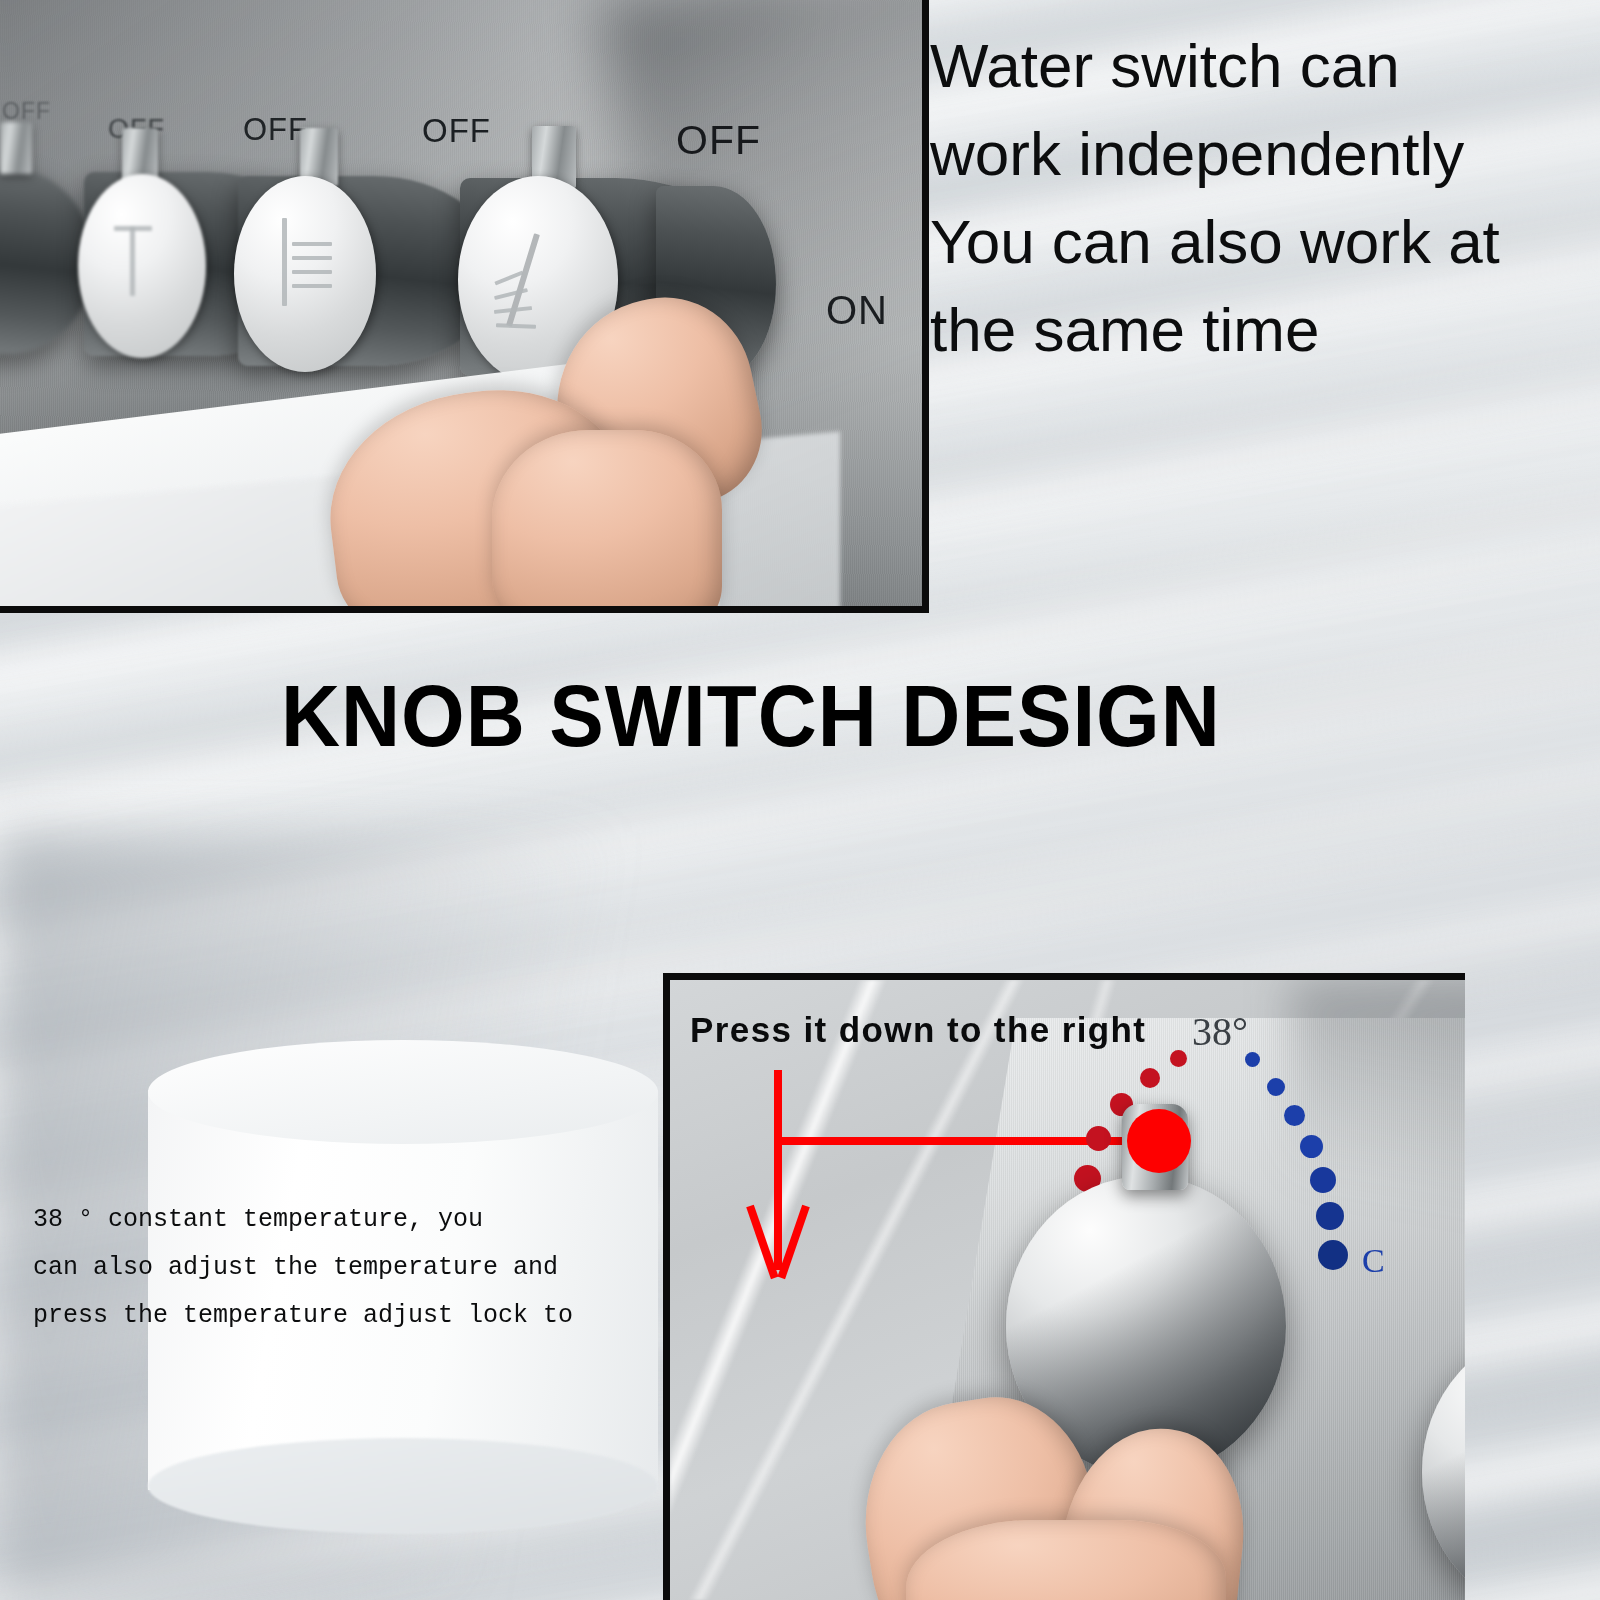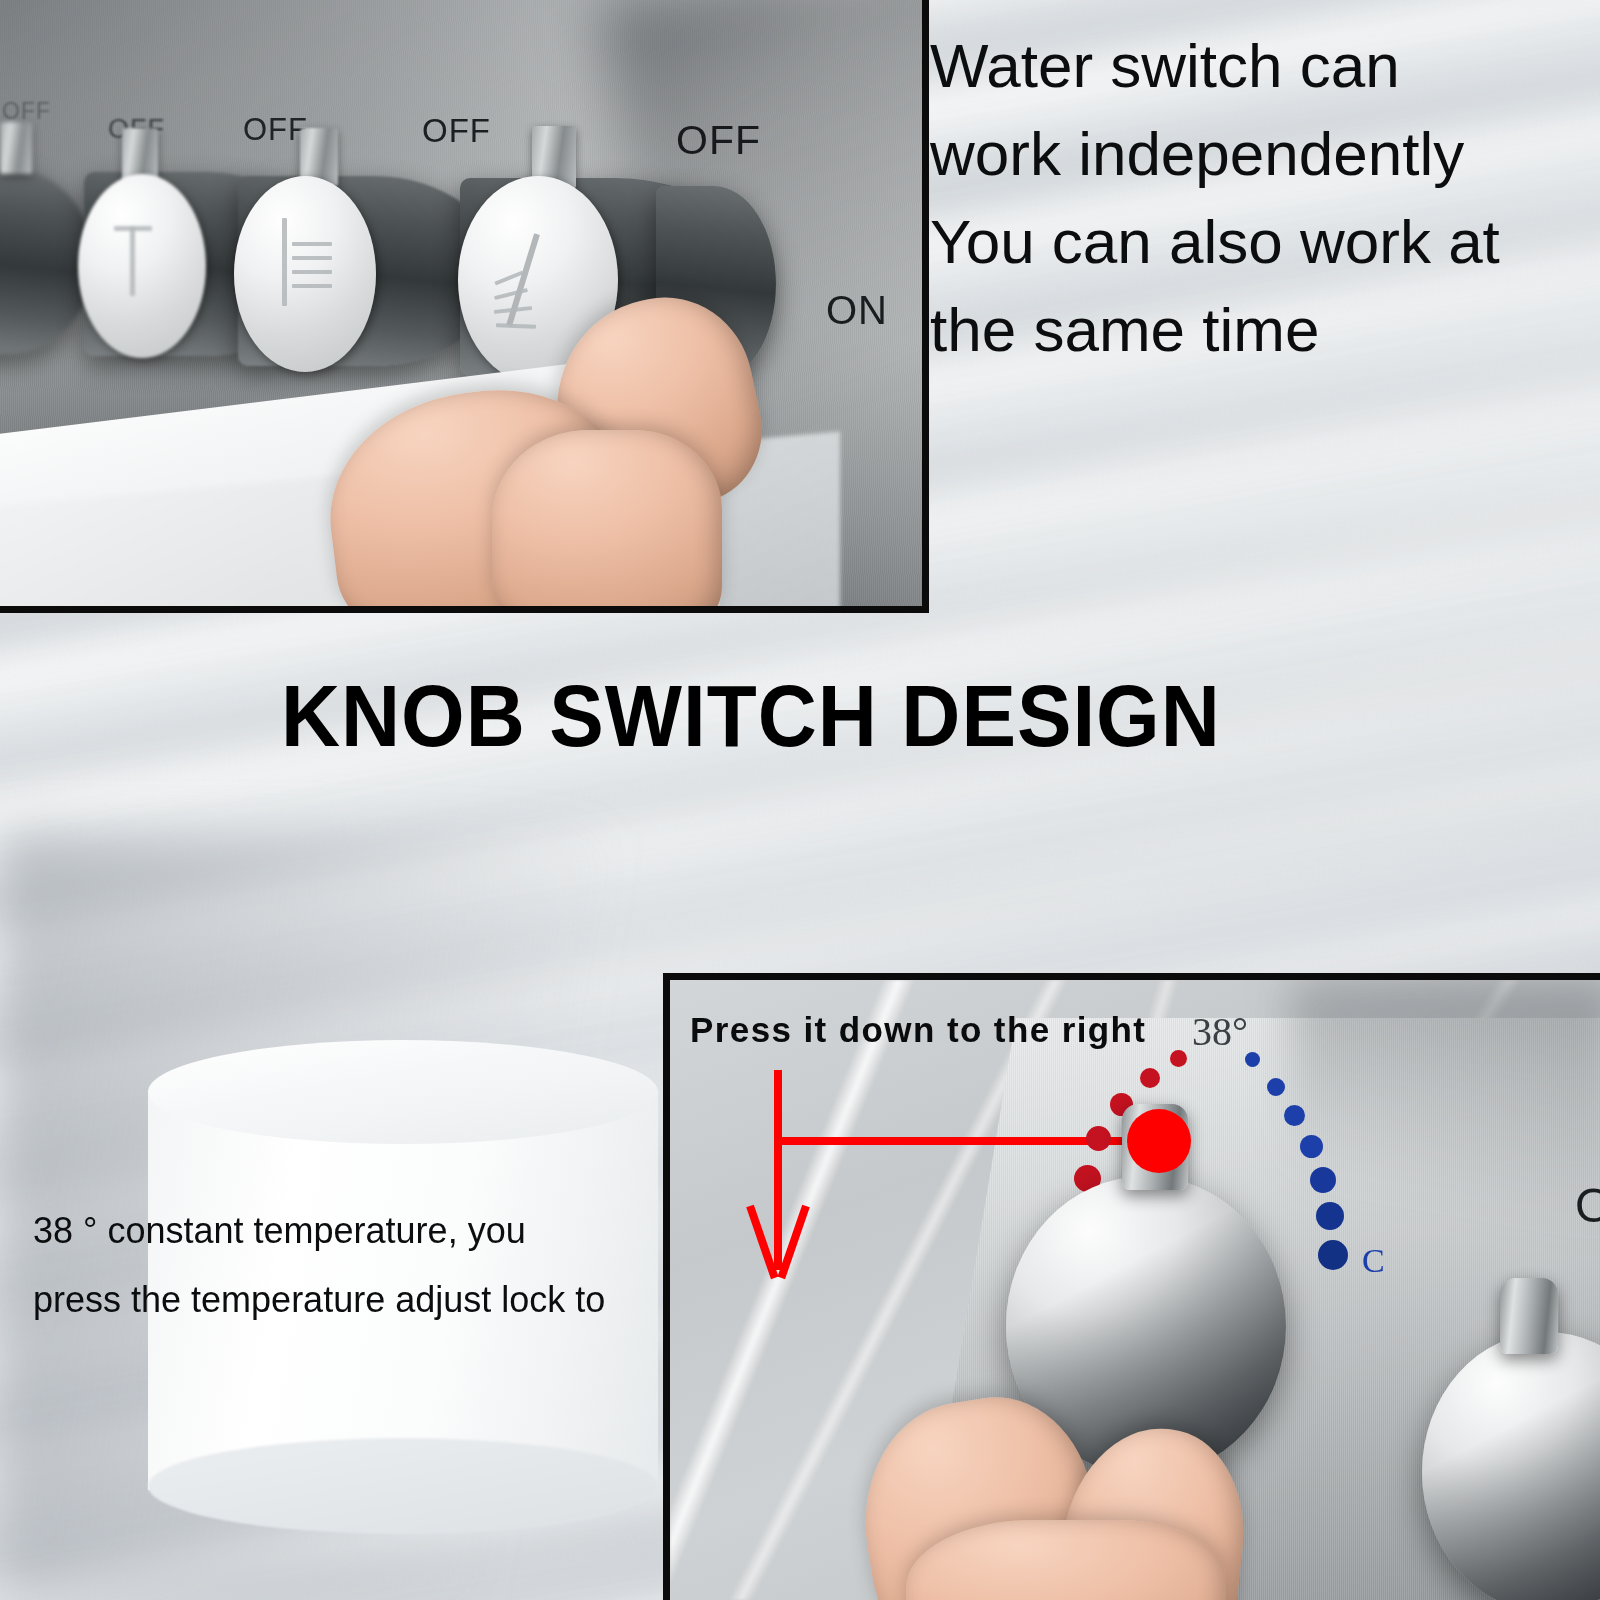--- a/index.html
+++ b/index.html
@@ -72,21 +72,21 @@
   }
 
   
   .photo {
     position:absolute; z-index:3;
     border:7px solid #0b0b0b;
     overflow:hidden;
     background:#b9bcbe;
   }
   #photo-top    { left:0px;  top:0px;   width:929px; height:613px; border-left-width:0; border-top-width:0; }
-  #photo-bottom { left:663px; top:973px; width:937px; height:627px; border-right-width:0; border-bottom-width:0; }
+  #photo-bottom { left:663px; top:973px; width:802px; height:627px; border-right-width:0; border-bottom-width:0; }
 
   
   .steelwall {
     position:absolute; inset:0;
     background:
       linear-gradient(118deg,rgba(255,255,255,.28) 0%,rgba(255,255,255,0) 34%),
       linear-gradient(196deg,#d7d9da 0%,#c9cbcc 18%,#b3b6b7 40%,#8f9395 62%,#6f7375 80%,#585c5e 100%);
   }
   .steelwall::after {
     content:""; position:absolute; inset:0;
@@ -224,22 +224,22 @@
     white-space:nowrap;
   }
   #intro {
     position:absolute; z-index:6; left:930px; top:22px; width:690px;
     font-family:"Liberation Sans", sans-serif;
     font-size:62px; line-height:1.42; color:#0c0d0e; font-weight:400;
   }
   #intro .ln { display:block; white-space:nowrap; }
   #para {
     position:absolute; z-index:6; left:33px; top:1196px; width:640px;
-    font-family:Liberation Sans, sans-serif;
-    font-size:36px; line-height:1.92; color:#0c0d0e; font-weight:400;
+    font-family:Liberation Mono, monospace;
+    font-size:25px; line-height:1.92; color:#0c0d0e; font-weight:400;
   }
   #para .ln { display:block; white-space:nowrap; }
   #press-label {
     position:absolute; z-index:8; left:20px; top:30px;
     font-family:"Liberation Sans", sans-serif;
     font-weight:700; font-size:35px; letter-spacing:1.4px; color:#0a0b0c;
     white-space:nowrap;
   }
 </style>
 </head>
@@ -376,14 +376,15 @@
   <span class="ln">Water switch can</span>
   <span class="ln">work independently</span>
   <span class="ln">You can also work at</span>
   <span class="ln">the same time</span>
 </div>
 
 <div id="headline">KNOB SWITCH DESIGN</div>
 
 <div id="para">
   <span class="ln">38 ° constant temperature, you</span>
+  <span class="ln">can also adjust the temperature and</span>
   <span class="ln">press the temperature adjust lock to</span>
 </div>
 
 </body></html>

